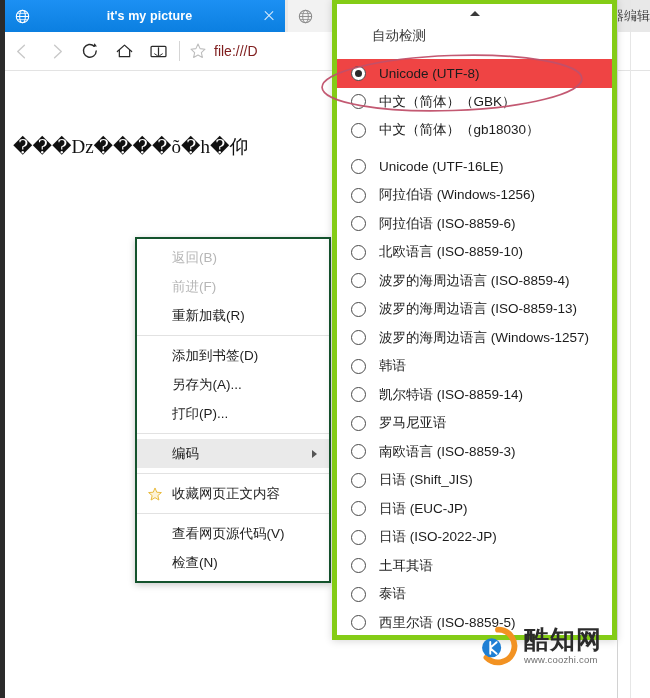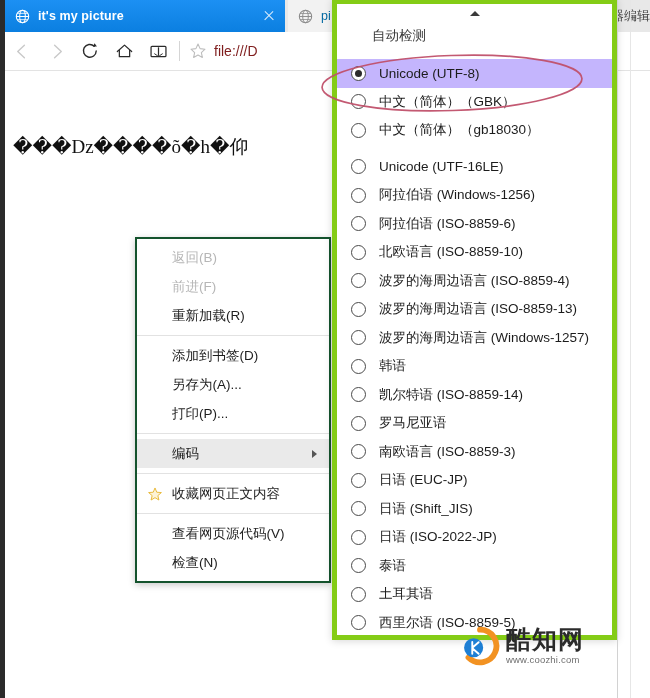--- a/index.html
+++ b/index.html
@@ -66,20 +66,21 @@
     margin-right: 8px;
     display: block;
   }
   .tab-title {
     font-size: 12.5px;
     white-space: nowrap;
     overflow: hidden;
     text-overflow: clip;
     flex: 1 1 auto;
     letter-spacing: .1px;
+    text-align: center;
   }
   .tab-active .tab-title { font-weight: 600; }
   .tab-close {
     width: 16px; height: 16px;
     flex: 0 0 16px;
     position: relative;
     opacity: .85;
   }
   .tab-close::before, .tab-close::after {
     content: "";
@@ -230,21 +231,21 @@
     height: 28.5px;
     display: flex;
     align-items: center;
     padding-left: 14px;
     font-size: 13.5px;
     color: #1c1c1c;
     position: relative;
     box-sizing: border-box;
     white-space: nowrap;
   }
-  .sub-item.selected { background: #c4b5fd; }
+  .sub-item.selected { background: #ef4444; }
   .radio {
     width: 15px; height: 15px;
     border: 1.4px solid #4a4a4a;
     border-radius: 50%;
     flex: 0 0 15px;
     margin-right: 13px;
     box-sizing: border-box;
     position: relative;
     background: #fff;
   }
@@ -264,21 +265,21 @@
     position: absolute;
     left: 318px; top: 52px;
     width: 268px; height: 62px;
     z-index: 40;
     pointer-events: none;
   }
 
   
   .watermark {
     position: absolute;
-    left: 460px; top: 626px;
+    left: 478px; top: 626px;
     z-index: 45;
     display: flex;
     align-items: center;
     pointer-events: none;
   }
   .wm-text {
     margin-left: 6px;
     display: flex;
     flex-direction: column;
     line-height: 1;
@@ -529,37 +530,37 @@
     <div class="sub-item">
       <span class="radio"></span>
       <span>罗马尼亚语</span>
     </div>
     <div class="sub-item">
       <span class="radio"></span>
       <span>南欧语言 (ISO-8859-3)</span>
     </div>
     <div class="sub-item">
       <span class="radio"></span>
+      <span>日语 (Shift_JIS)</span>
+    </div>
+    <div class="sub-item">
+      <span class="radio"></span>
       <span>日语 (EUC-JP)</span>
     </div>
     <div class="sub-item">
       <span class="radio"></span>
-      <span>日语 (Shift_JIS)</span>
-    </div>
-    <div class="sub-item">
-      <span class="radio"></span>
       <span>日语 (ISO-2022-JP)</span>
     </div>
     <div class="sub-item">
       <span class="radio"></span>
+      <span>土耳其语</span>
+    </div>
+    <div class="sub-item">
+      <span class="radio"></span>
       <span>泰语</span>
-    </div>
-    <div class="sub-item">
-      <span class="radio"></span>
-      <span>土耳其语</span>
     </div>
     <div class="sub-item">
       <span class="radio"></span>
       <span>西里尔语 (ISO-8859-5)</span>
     </div>
     <div class="sub-item">
       <span class="radio"></span>
       <span>西里尔语 (Windows-1251)</span>
     </div>
     <div class="sub-item">

